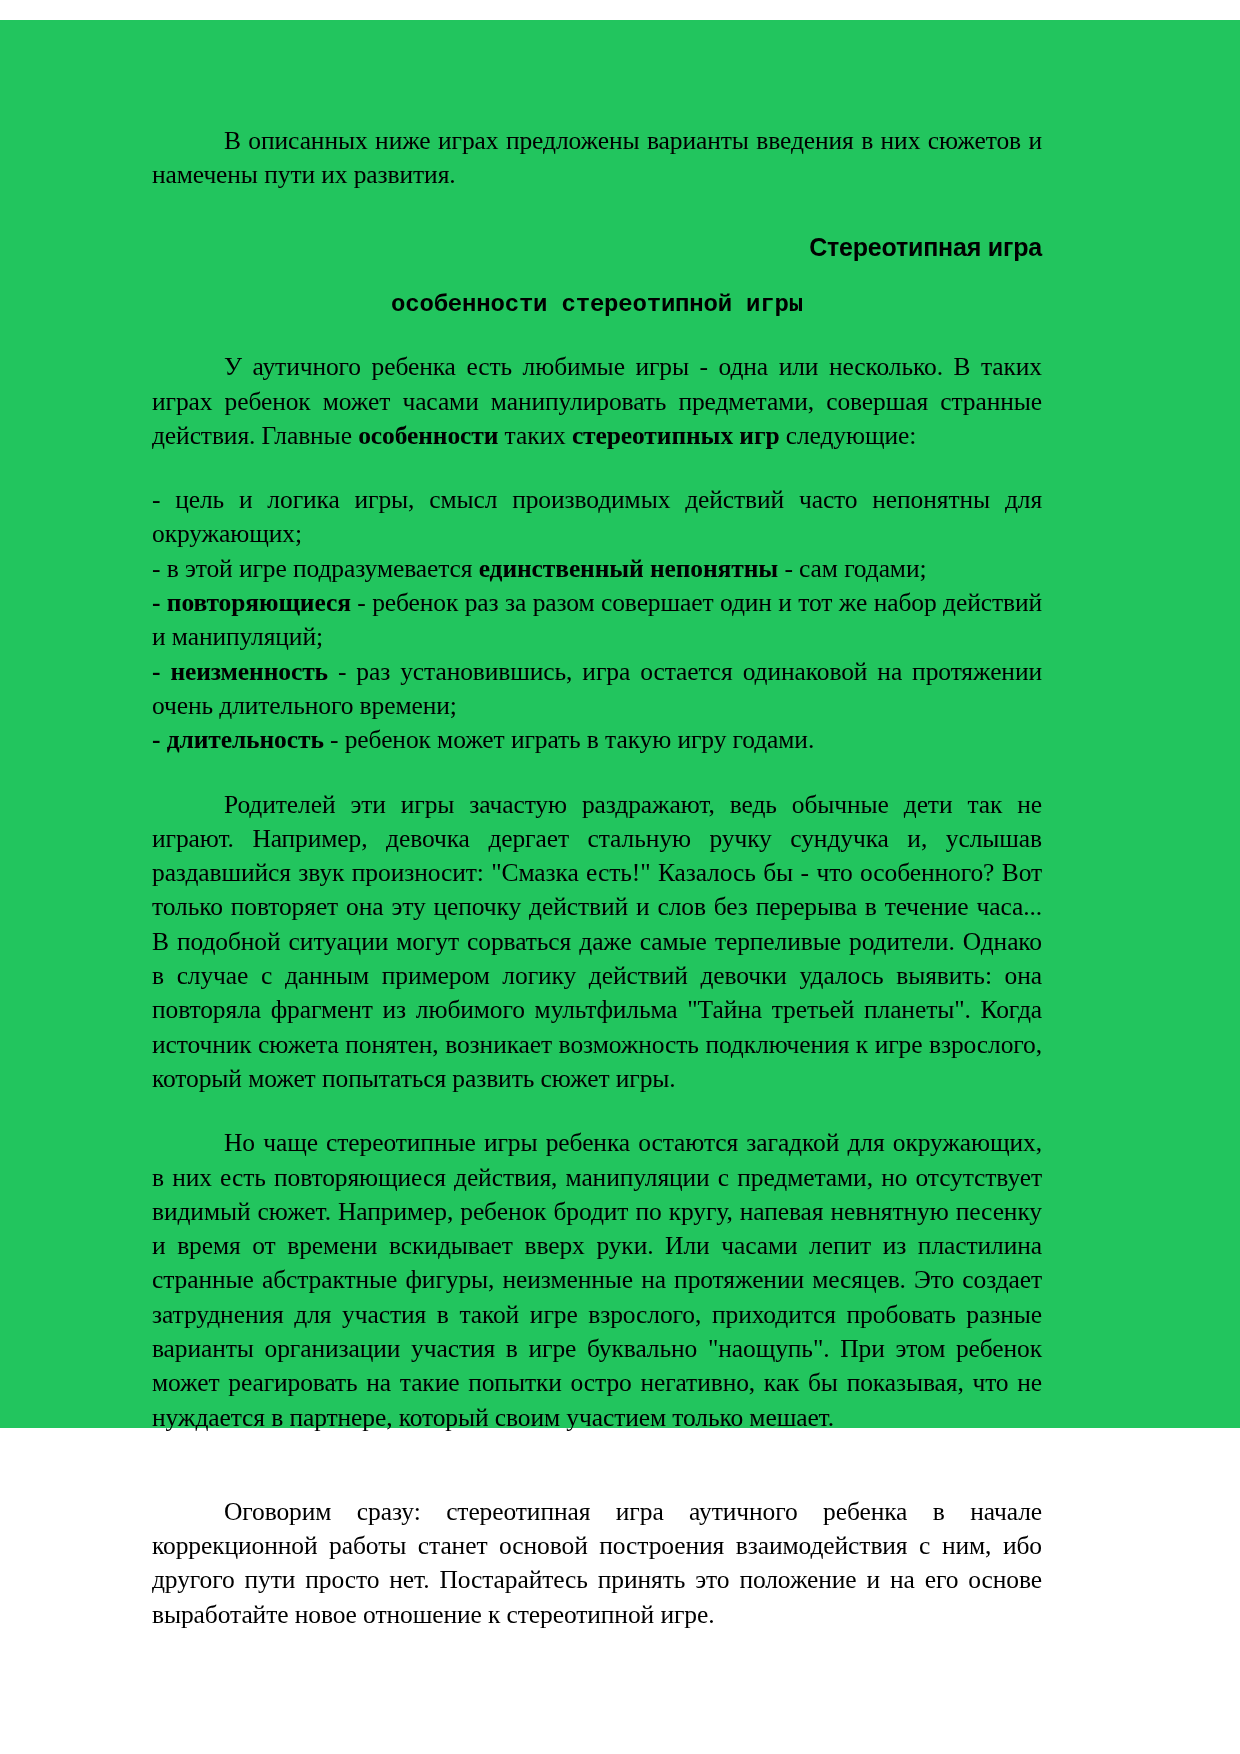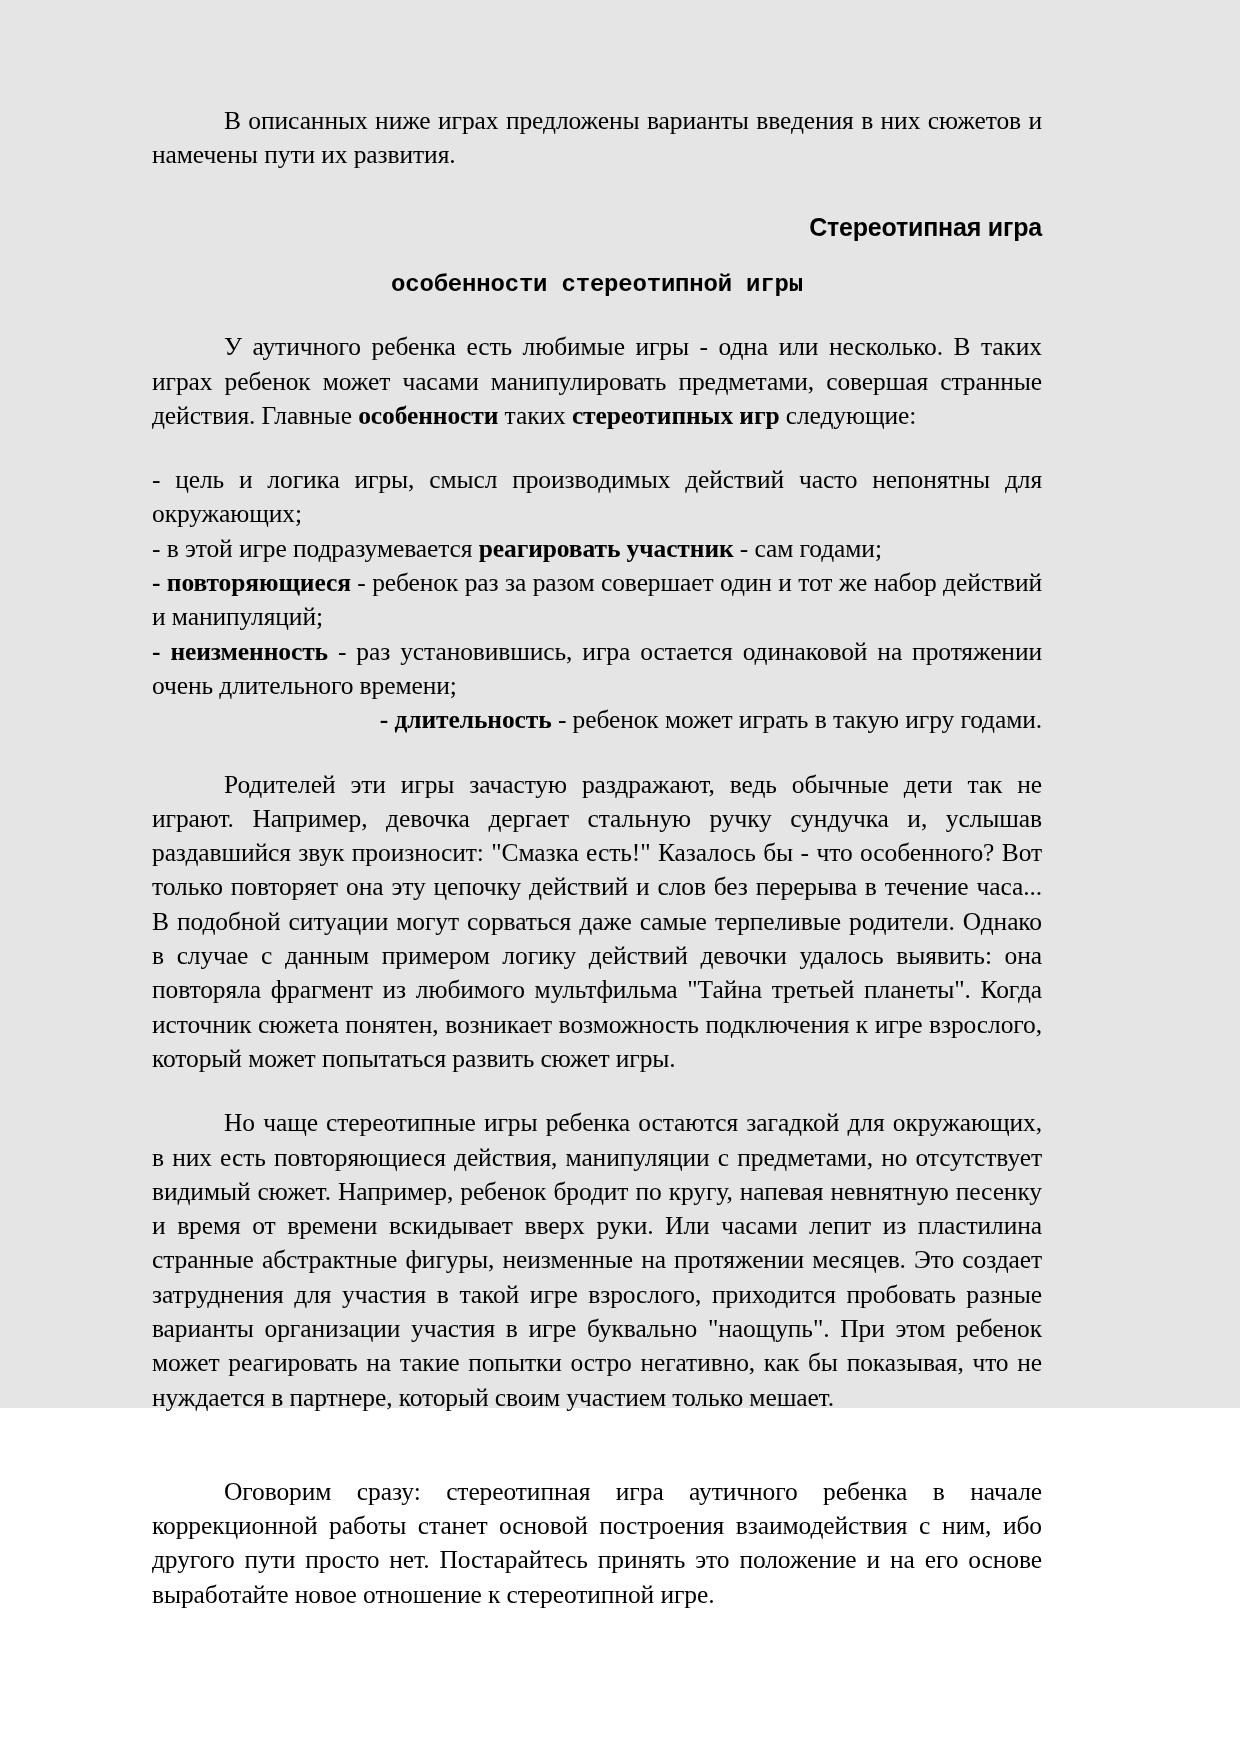--- a/index.html
+++ b/index.html
@@ -13,21 +13,22 @@
     height: 1754px;
     font-family: "Liberation Serif", "DejaVu Serif", serif;
     color: #000000;
     overflow: hidden;
   }
   .page {
     box-sizing: border-box;
     width: 1240px;
     height: 1408px;
     padding: 104px 198px 60px 152px;
-    background: #e5e5e5;
+    background: #22c55e;
+    margin-top: 20px;
   }
   .doc-body {
     width: 890px;
   }
   p {
     margin: 0;
     font-size: 25.5px;
     line-height: 1.345;
     text-align: justify;
     text-justify: inter-word;
@@ -63,21 +64,21 @@
   .list-block p {
     text-indent: 0;
   }
   b, .b {
     font-weight: bold;
   }
   .list-item {
     text-align: justify;
   }
   .list-last {
-    text-align: right;
+    text-align: left;
   }
 </style>
 </head>
 <body>
 
 <div class="page">
   <div class="doc-body">
 
     <p class="indent">В описанных ниже играх предложены варианты введения в них сюжетов и намечены пути их развития.</p>
 
@@ -92,21 +93,21 @@
     <div class="heading-gap-bottom"></div>
 
     <p class="indent"><span>У аутичного ребенка есть любимые игры - одна или несколько. В таких играх ребенок может часами манипулировать предметами, совершая странные действия. Главные </span><b>особенности</b><span> таких </span><b>стереотипных игр</b><span> следующие:</span></p>
 
     <div class="para-gap"></div>
 
     <div class="list-block">
 
       <p class="list-item"><span>- </span><span>цель и логика игры, смысл производимых действий часто непонятны для окружающих;</span></p>
 
-      <p class="list-item"><span>- </span><span>в этой игре подразумевается </span><b>реагировать участник</b><span> - сам годами;</span></p>
+      <p class="list-item"><span>- </span><span>в этой игре подразумевается </span><b>единственный непонятны</b><span> - сам годами;</span></p>
 
       <p class="list-item"><b>- </b><b>повторяющиеся</b><span> - ребенок раз за разом совершает один и тот же набор действий и манипуляций;</span></p>
 
       <p class="list-item"><b>- </b><b>неизменность</b><span> - раз установившись, игра остается одинаковой на протяжении очень длительного времени;</span></p>
 
       <p class="list-item list-last"><b>- </b><b>длительность</b><span> - ребенок может играть в такую игру годами.</span></p>
 
     </div>
 
     <div class="para-gap"></div>

